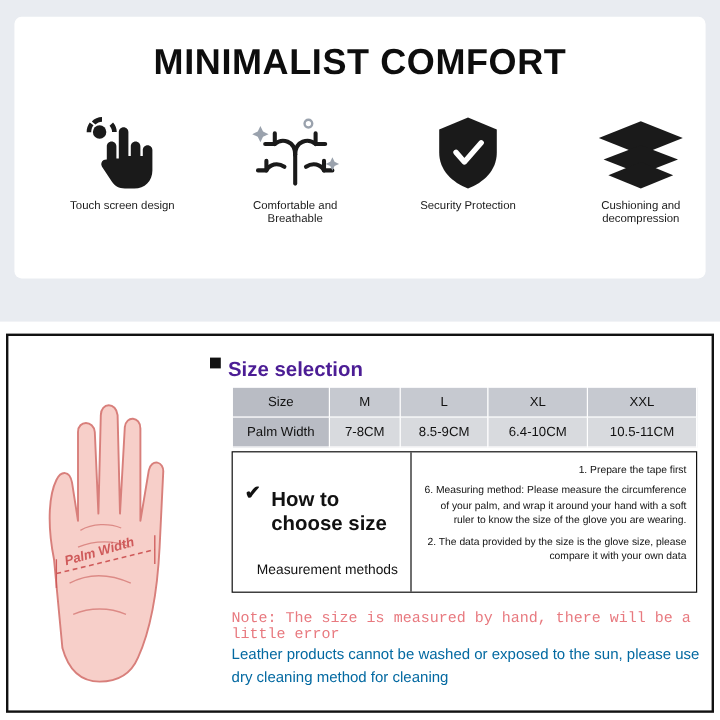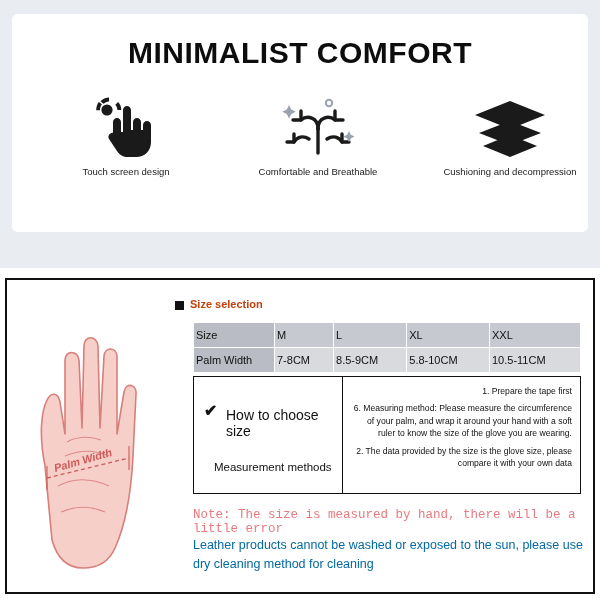--- a/index.html
+++ b/index.html
@@ -83,25 +83,25 @@
     width: 590px;
     height: 316px;
     background: #ffffff;
     border: 2px solid #111111;
     box-sizing: border-box;
   }
   .size-title {
     position: absolute;
     left: 168px;
     top: 18px;
-    font-size: 11px;
-    font-weight: bold;
-    color: #c2410c;
+    font-size: 17px;
+    font-weight: bold;
+    color: #4c1d95;
     display: flex;
-    align-items: flex-end;
+    align-items: flex-start;
     gap: 6px;
   }
   .sq {
     display: inline-block;
     width: 9px;
     height: 9px;
     background: #111;
   }
 
   
@@ -130,21 +130,21 @@
     position: absolute;
     left: 186px;
     top: 42px;
     width: 388px;
     border-collapse: collapse;
     font-size: 11px;
   }
   .size-table td {
     border: 1px solid #ffffff;
     height: 24px;
-    text-align: left;
+    text-align: center;
     color: #111;
     padding: 0 2px;
   }
   .size-table tr td:first-child {
     background: #b9bcc4;
     width: 76px;
     font-weight: normal;
   }
   .size-table tr:first-child td {
     background: #c6c9d0;
@@ -178,23 +178,24 @@
   }
   .check {
     position: absolute;
     left: 10px;
     top: 24px;
     font-size: 16px;
     font-weight: bold;
     color: #111;
   }
   .howto-left .line1 {
-    font-size: 14px;
+    font-size: 17px;
     color: #111;
     margin: 16px 0 0 22px;
+    font-weight: bold;
   }
   .howto-left .line2 {
     font-size: 11.5px;
     color: #111;
     margin: 22px 0 0 10px;
   }
   .howto-right {
     flex: 1;
     border-left: 1px solid #111;
     box-sizing: border-box;
@@ -270,20 +271,29 @@
               <g fill="#9aa2ad">
                 <path d="M16 10 l2.2 4.6 4.6 2.2 -4.6 2.2 -2.2 4.6 -2.2 -4.6 -4.6 -2.2 4.6 -2.2z"></path>
                 <path d="M76 36 l1.8 3.8 3.8 1.8 -3.8 1.8 -1.8 3.8 -1.8 -3.8 -3.8 -1.8 3.8 -1.8z"></path>
                 <circle cx="56" cy="8" r="3.2" fill="none" stroke="#9aa2ad" stroke-width="2"></circle>
               </g>
             </svg>
           </div>
           <div class="feature-label">Comfortable and Breathable</div>
         </div>
 
+        <div class="feature">
+          <div class="feature-icon">
+            <svg width="58" height="66" viewBox="0 0 58 66">
+              <path d="M29 3 L53 13 V32 C53 47 42 57 29 62 C16 57 5 47 5 32 V13 Z" fill="#1a1a1a"></path>
+              <path d="M19 32 L26 40 L40 24" fill="none" stroke="#ffffff" stroke-width="4.5" stroke-linecap="round" stroke-linejoin="round"></path>
+            </svg>
+          </div>
+          <div class="feature-label">Security Protection</div>
+        </div>
 
         <div class="feature">
           <div class="feature-icon">
             <svg width="78" height="62" viewBox="0 0 78 62">
               <g fill="#1a1a1a">
                 <path d="M39 4 L74 18 L39 32 L4 18 Z"></path>
                 <path d="M39 24 L70 36 L39 48 L8 36 Z"></path>
                 <path d="M39 38 L66 49 L39 60 L12 49 Z"></path>
               </g>
             </svg>
@@ -336,21 +346,21 @@
         <td>Size</td>
         <td>M</td>
         <td>L</td>
         <td>XL</td>
         <td>XXL</td>
       </tr>
       <tr>
         <td>Palm Width</td>
         <td>7-8CM</td>
         <td>8.5-9CM</td>
-        <td>5.8-10CM</td>
+        <td>6.4-10CM</td>
         <td>10.5-11CM</td>
       </tr>
     </tbody>
       </table>
 
     <div class="howto">
       <div class="howto-left">
         <div class="check">✔</div>
         <div class="line1">How to choose size</div>
         <div class="line2">Measurement methods</div>

